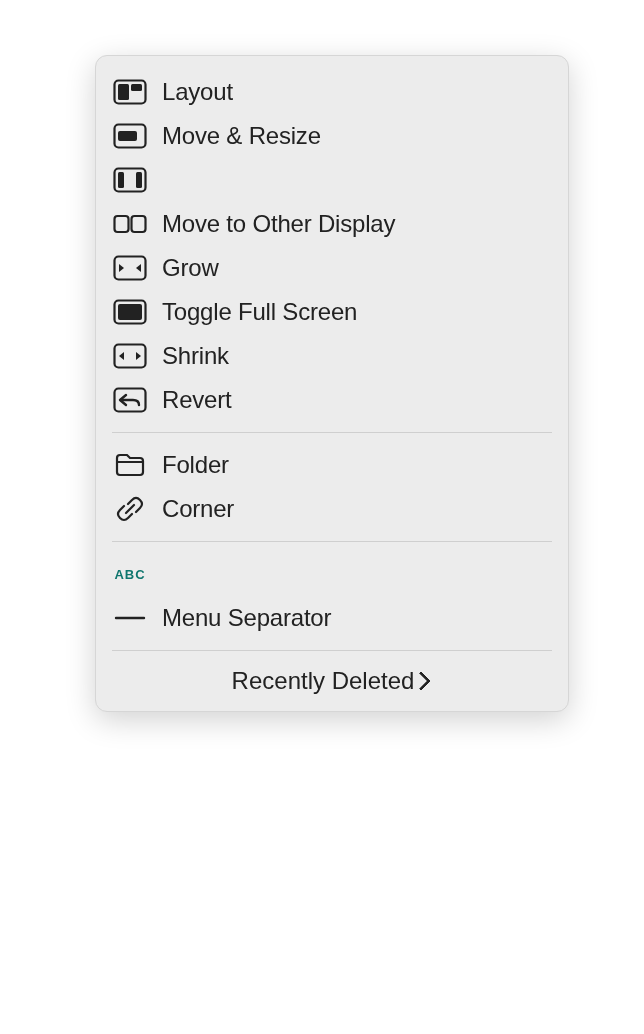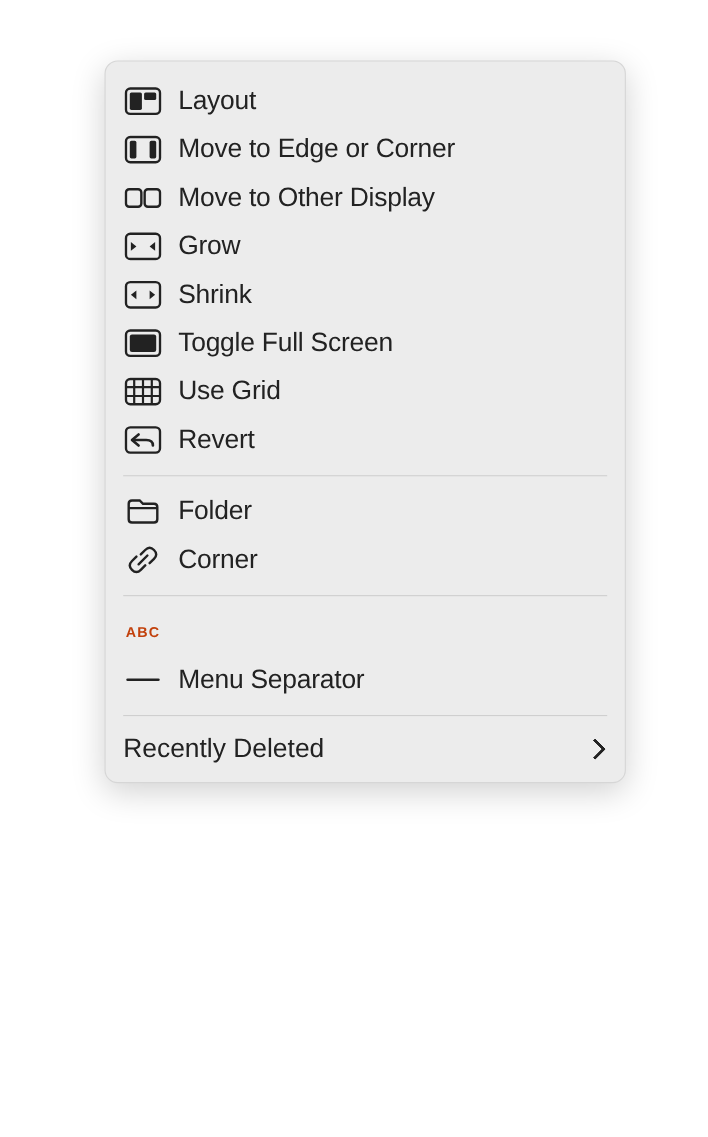--- a/index.html
+++ b/index.html
@@ -39,31 +39,31 @@
     .menu-item .label {
       font-size: 24px;
       color: #222;
       line-height: 1.2;
       letter-spacing: -0.2px;
     }
     .abc-label {
       font-size: 13px;
       font-weight: 700;
       letter-spacing: 1px;
-      color: #c2410c;
+      color: #0f766e;
     }
     .separator {
       height: 1px;
       background: #cfcfcf;
       margin: 10px 16px;
     }
     .menu-footer {
       display: flex;
       align-items: center;
-      justify-content: space-between;
+      justify-content: center;
       padding: 6px 20px 2px 16px;
       cursor: pointer;
     }
     .menu-footer .label {
       font-size: 24px;
       color: #222;
     }
     .chevron {
       width: 14px;
       height: 14px;
@@ -83,31 +83,39 @@
     <span class="icon-slot">
       <svg width="34" height="26" viewBox="0 0 34 26">
         <rect x="1.5" y="1.5" width="31" height="23" rx="4" ry="4" fill="none" stroke="#222" stroke-width="2.2"></rect>
         <rect x="5" y="5" width="11" height="16" rx="1.5" fill="#222"></rect>
         <rect x="18" y="5" width="11" height="7" rx="1.5" fill="#222"></rect>
       </svg>
     </span>
     <span class="label">Layout</span>
   </div>
 
+  <div class="menu-item">
+    <span class="icon-slot">
+      <svg width="34" height="26" viewBox="0 0 34 26">
+        <rect x="1.5" y="1.5" width="31" height="23" rx="4" ry="4" fill="none" stroke="#222" stroke-width="2.2"></rect>
+        <rect x="5" y="8" width="19" height="10" rx="2" fill="#222"></rect>
+      </svg>
+    </span>
+    <span class="label">Move &amp; Resize</span>
+  </div>
 
 
   <div class="menu-item">
     <span class="icon-slot">
       <svg width="34" height="26" viewBox="0 0 34 26">
         <rect x="1.5" y="1.5" width="31" height="23" rx="4" ry="4" fill="none" stroke="#222" stroke-width="2.2"></rect>
         <rect x="5" y="5" width="6" height="16" rx="1.5" fill="#222"></rect>
         <rect x="23" y="5" width="6" height="16" rx="1.5" fill="#222"></rect>
       </svg>
     </span>
-    <span class="label">Move to Edge or Corner</span>
   </div>
 
   <div class="menu-item">
     <span class="icon-slot">
       <svg width="34" height="26" viewBox="0 0 34 26">
         <rect x="1.5" y="5" width="14" height="16" rx="3" ry="3" fill="none" stroke="#222" stroke-width="2.2"></rect>
         <rect x="18.5" y="5" width="14" height="16" rx="3" ry="3" fill="none" stroke="#222" stroke-width="2.2"></rect>
       </svg>
     </span>
     <span class="label">Move to Other Display</span>
@@ -123,50 +131,37 @@
         <polygon points="23,13 28,9 28,17" fill="#222"></polygon>
       </svg>
     </span>
     <span class="label">Grow</span>
   </div>
 
   <div class="menu-item">
     <span class="icon-slot">
       <svg width="34" height="26" viewBox="0 0 34 26">
         <rect x="1.5" y="1.5" width="31" height="23" rx="4" ry="4" fill="none" stroke="#222" stroke-width="2.2"></rect>
+        <rect x="5" y="5" width="24" height="16" rx="2" fill="#222"></rect>
+      </svg>
+    </span>
+    <span class="label">Toggle Full Screen</span>
+  </div>
+
+  <div class="menu-item">
+    <span class="icon-slot">
+      <svg width="34" height="26" viewBox="0 0 34 26">
+        <rect x="1.5" y="1.5" width="31" height="23" rx="4" ry="4" fill="none" stroke="#222" stroke-width="2.2"></rect>
         <polygon points="6,13 11,9 11,17" fill="#222"></polygon>
         <polygon points="28,13 23,9 23,17" fill="#222"></polygon>
       </svg>
     </span>
     <span class="label">Shrink</span>
   </div>
 
-  <div class="menu-item">
-    <span class="icon-slot">
-      <svg width="34" height="26" viewBox="0 0 34 26">
-        <rect x="1.5" y="1.5" width="31" height="23" rx="4" ry="4" fill="none" stroke="#222" stroke-width="2.2"></rect>
-        <rect x="5" y="5" width="24" height="16" rx="2" fill="#222"></rect>
-      </svg>
-    </span>
-    <span class="label">Toggle Full Screen</span>
-  </div>
-
-  <div class="menu-item">
-    <span class="icon-slot">
-      <svg width="34" height="26" viewBox="0 0 34 26">
-        <rect x="1.5" y="1.5" width="31" height="23" rx="4" ry="4" fill="none" stroke="#222" stroke-width="2.2"></rect>
-        <line x1="1.5" y1="9" x2="32.5" y2="9" stroke="#222" stroke-width="2"></line>
-        <line x1="1.5" y1="17" x2="32.5" y2="17" stroke="#222" stroke-width="2"></line>
-        <line x1="9" y1="1.5" x2="9" y2="24.5" stroke="#222" stroke-width="2"></line>
-        <line x1="17" y1="1.5" x2="17" y2="24.5" stroke="#222" stroke-width="2"></line>
-        <line x1="25" y1="1.5" x2="25" y2="24.5" stroke="#222" stroke-width="2"></line>
-      </svg>
-    </span>
-    <span class="label">Use Grid</span>
-  </div>
 
   <div class="menu-item">
     <span class="icon-slot">
       <svg width="34" height="26" viewBox="0 0 34 26">
         <rect x="1.5" y="1.5" width="31" height="23" rx="4" ry="4" fill="none" stroke="#222" stroke-width="2.2"></rect>
         <path d="M 13 8 L 7 13 L 13 18" fill="none" stroke="#222" stroke-width="2.4" stroke-linecap="round" stroke-linejoin="round"></path>
         <path d="M 8 13 L 20 13 Q 26 13 26 18" fill="none" stroke="#222" stroke-width="2.4" stroke-linecap="round"></path>
       </svg>
     </span>
     <span class="label">Revert</span>

